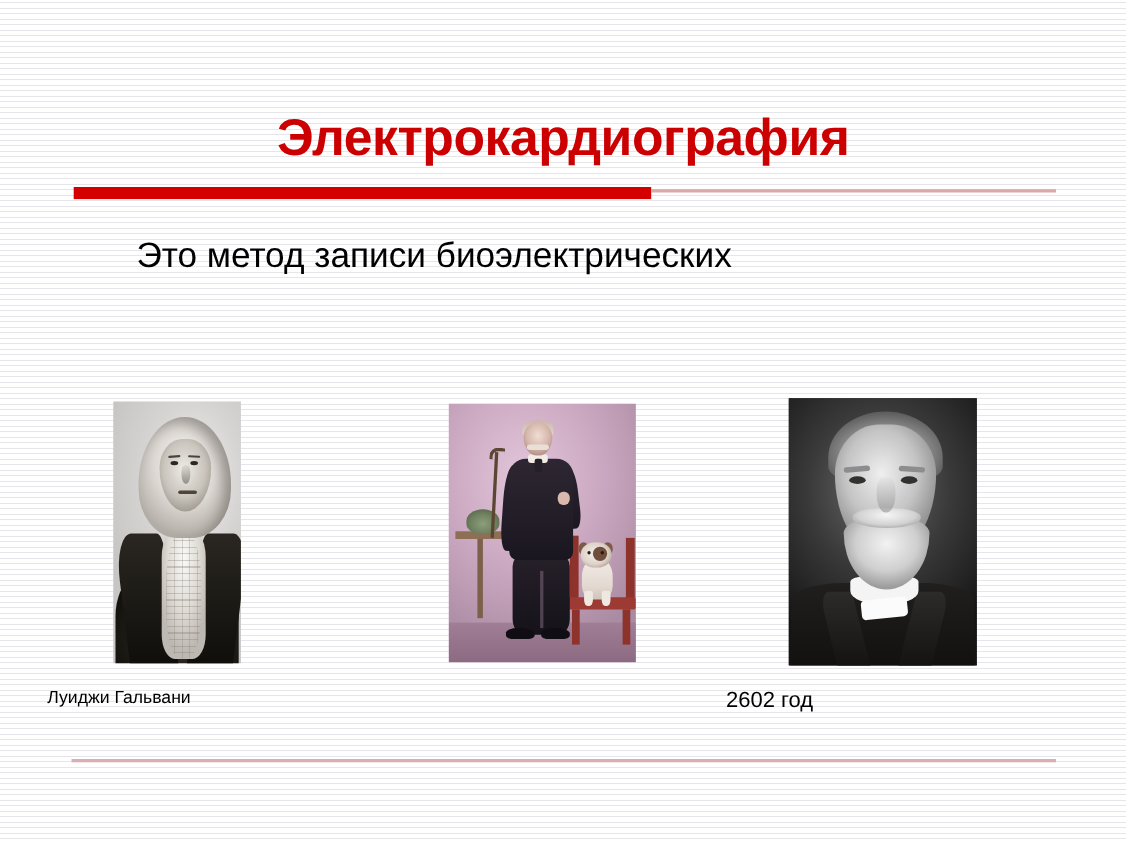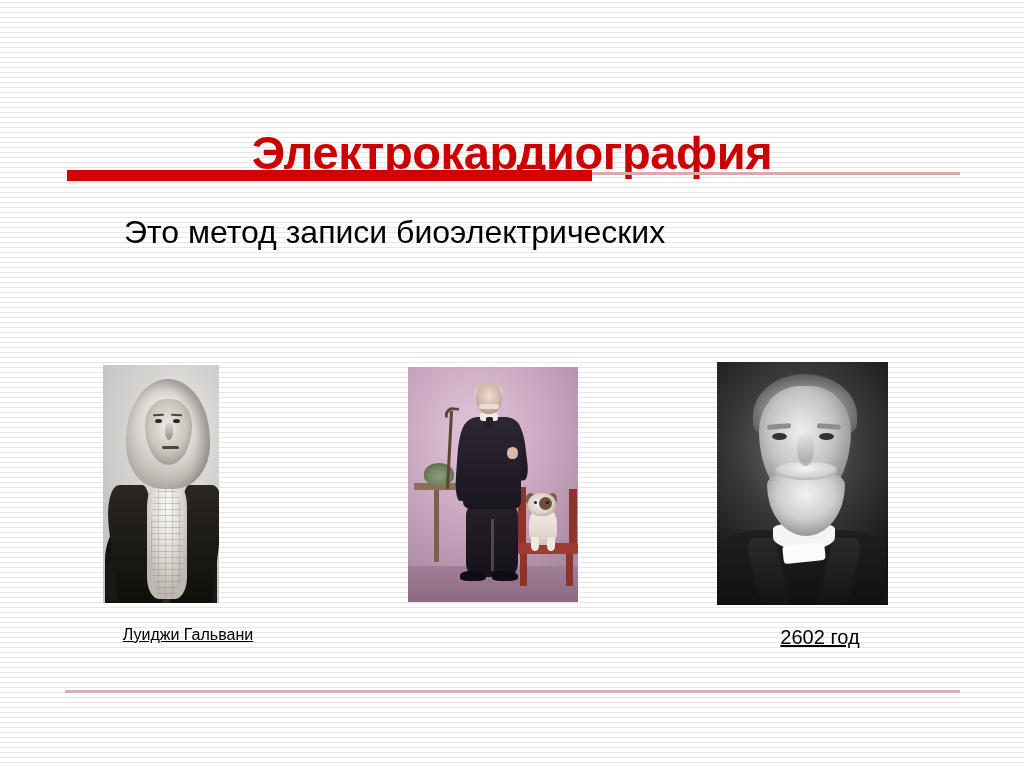--- a/index.html
+++ b/index.html
@@ -39,21 +39,20 @@
     width: 1024px;
     text-align: center;
   }
   .slide-title {
     font-size: 47px;
     font-weight: bold;
     color: #cc0000;
     letter-spacing: -0.4px;
     line-height: 58px;
     white-space: nowrap;
-    margin-top: 28px;
   }
 
   .title-rule-thick {
     position: absolute;
     left: 67px;
     top: 170px;
     width: 525px;
     height: 11px;
     background-color: #d40000;
   }
@@ -457,24 +456,23 @@
     position: absolute;
     top: 176px; width: 30px; height: 68px;
     background: linear-gradient(to bottom, #2c2b29, #141312);
   }
   .eint-lapel-l { left: 36px; transform: skewX(14deg); border-radius: 30% 0 0 0; }
   .eint-lapel-r { left: 108px; transform: skewX(-14deg); border-radius: 0 30% 0 0; }
 
   
   .caption {
     position: absolute;
-    text-align: center;
+    text-align: left;
     color: #000000;
     line-height: 25px;
-    text-decoration: underline;
   }
   .caption .cap-line { display: block; white-space: nowrap; }
   #cap-galvani {
     left: 43px; top: 623px; width: 290px;
     font-size: 16px;
     line-height: 24px;
   }
   #cap-galvani .era-num { font-weight: bold; font-size: 18px; }
   #cap-waller {
     left: 370px; top: 623px; width: 250px;

